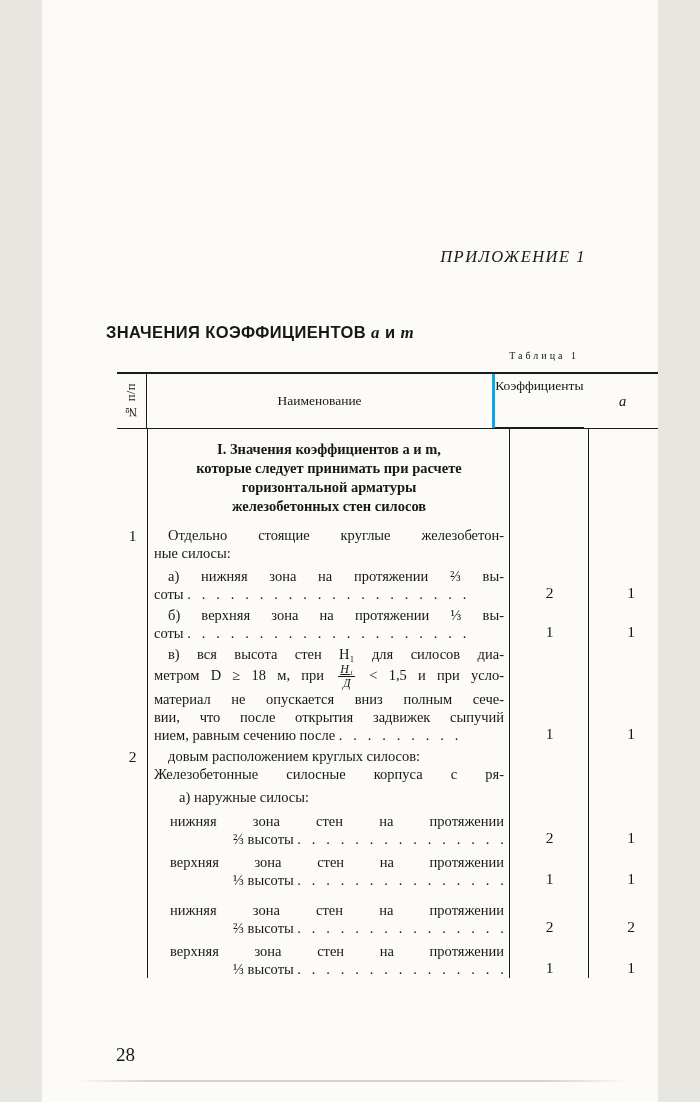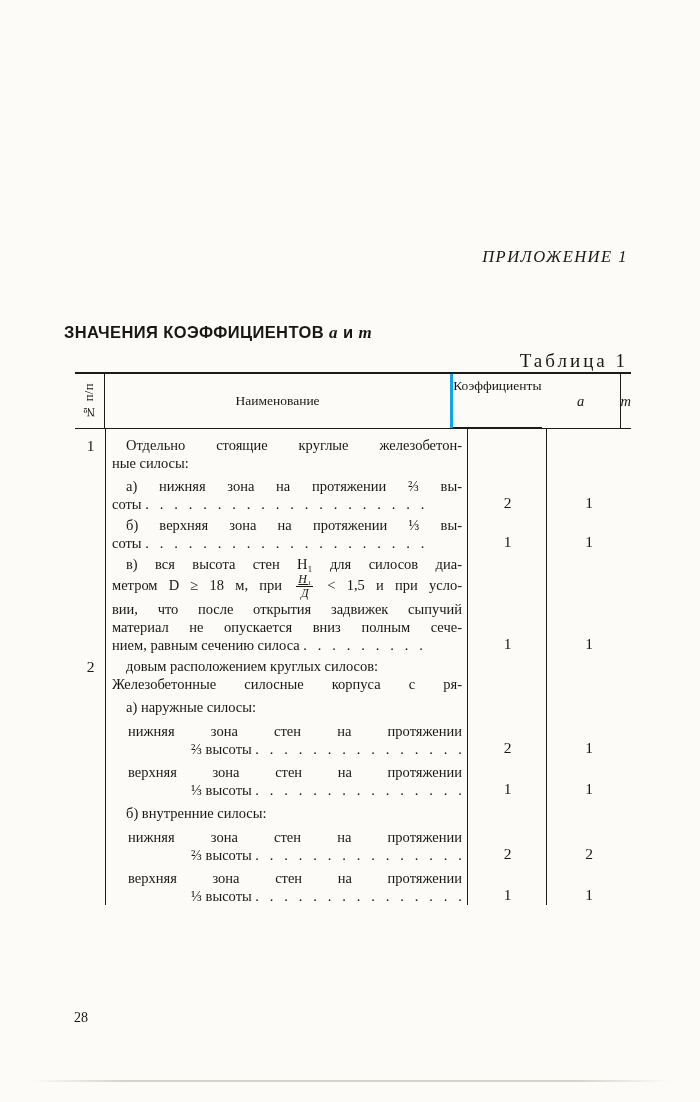--- a/index.html
+++ b/index.html
@@ -1,36 +1,36 @@
 <!DOCTYPE html>
 <html><head>
 <meta charset="utf-8">
 <style>
   html,body { margin:0; padding:0; background:#e8e6e0; }
   .sheet {
-    position:relative; width:700px; height:1102px; margin:0 auto;
+    position:relative; width:616px; height:1102px; margin:0 auto;
     background:#fcfbf7; color:#171717; overflow:hidden;
     font-family:"Liberation Serif","DejaVu Serif",serif;
   }
   .appendix {
     position:absolute; top:247px; right:72px;
     font-style:italic; font-size:16.5px; letter-spacing:1.5px;
   }
   .doc-title {
     position:absolute; top:323px; left:64px; width:556px; text-align:left;
     font-family:"Liberation Sans","DejaVu Sans",sans-serif;
     font-weight:700; font-size:16.5px; letter-spacing:.4px;
   }
   .doc-title i {
     font-family:"Liberation Serif","DejaVu Serif",serif;
     font-style:italic; font-weight:700; font-size:17px;
   }
   .table-label {
-    position:absolute; top:350px; right:72px;
-    font-size:19px; letter-spacing:3px;
+    position:absolute; top:350px; right:79px;
+    font-size:10px; letter-spacing:3px;
   }
   .ctable { position:absolute; top:372px; left:75px; width:556px; }
   .thead {
     display:flex; align-items:stretch; height:57px; box-sizing:border-box;
     border-top:2px solid #1b1b1b; border-bottom:1.5px solid #1b1b1b;
     font-size:13.5px;
   }
   .th-num { width:31px; box-sizing:border-box; border-right:1px solid #1b1b1b;
     display:flex; align-items:center; justify-content:center; }
   .vtext { writing-mode:vertical-rl; transform:rotate(180deg); font-size:12.5px; letter-spacing:.5px; }
@@ -58,34 +58,34 @@
   .line.j { white-space:normal; text-align:justify; text-align-last:justify; }
 
   .section { margin:4px 0 10px; }
   .section .line, .section .line.j {
     text-align:center; text-align-last:auto; font-weight:700; line-height:19px; font-size:14.5px;
   }
   .para { margin-bottom:5px; }
   .para .line:first-child { text-indent:14px; }
   .item { margin-bottom:3px; }
   .item .line:first-child { text-indent:14px; }
-  .subhead { margin:3px 0 6px; }
+  .subhead { margin:3px 0 6px;gap:11px; }
   .subhead .line { text-indent:14px; }
   .sub { margin-bottom:5px; }
   .sub .line:first-child { padding-left:16px; }
   .sub .line:nth-child(2) { text-indent:40px;text-align:right; }
 
   .frac {
     display:inline-flex; flex-direction:column; align-items:center; vertical-align:middle;
     font-size:12px; line-height:13px; margin:0 3px; font-style:italic;text-decoration:underline;
   }
   .fn { border-bottom:1px solid #171717; padding:0 2px; }
   .fd { padding:0 2px; }
 
-  .page-number { position:absolute; left:74px; top:1010px; font-size:14px; }
+  .page-number { position:absolute; left:74px; top:1044px; font-size:19px; }
   .scan-edge {
     position:absolute; left:30px; right:30px; top:1080px; height:2px;
     background:linear-gradient(to right, rgba(0,0,0,0), #d4d2ca 15%, #d4d2ca 85%, rgba(0,0,0,0));
   }
 </style>
 </head>
 <body>
 
 <div class="sheet">
 
@@ -114,20 +114,31 @@
           <div class="sub-m">m</div>
         </div>
       </div>
     </div>
 
     <div class="tbody">
       <div class="vline vl1"></div>
       <div class="vline vl2"></div>
       <div class="vline vl3"></div>
 
+      <div class="entry section">
+        <div class="c-num"></div>
+        <div class="c-name">
+            <div class="line j">I. Значения коэффициентов a и m,</div>
+            <div class="line j">которые следует принимать при расчете</div>
+            <div class="line j">горизонтальной арматуры</div>
+            <div class="line j">железобетонных стен силосов</div>
+          </div>
+        <div class="c-a"></div>
+        <div class="c-m"></div>
+      </div>
 
       <div class="entry para">
         <div class="c-num">1</div>
         <div class="c-name">
             <div class="line j">Отдельно стоящие круглые железобетон-</div>
             <div class="line">ные силосы:</div>
           </div>
         <div class="c-a"></div>
         <div class="c-m"></div>
       </div>
@@ -153,23 +164,23 @@
       </div>
 
       <div class="entry item">
         <div class="c-num"></div>
         <div class="c-name">
             <div class="line j">в) вся высота стен H₁ для силосов диа-</div>
             <div class="line j">метром D ≥ 18 м, при <span class="frac">
                 <span class="fn">H₁</span>
                 <span class="fd">Д</span>
               </span> &lt; 1,5 и при усло-</div>
+            <div class="line j">материал не опускается вниз полным сече-</div>
             <div class="line j">вии, что после открытия задвижек сыпучий</div>
-            <div class="line j">материал не опускается вниз полным сече-</div>
-            <div class="line">нием, равным сечению силоса .   .   .   .   .   .   .   .   .</div>
+            <div class="line">нием, равным сечению после .   .   .   .   .   .   .   .   .</div>
           </div>
         <div class="c-a">1</div>
         <div class="c-m">1</div>
       </div>
 
       <div class="entry para">
         <div class="c-num">2</div>
         <div class="c-name">
             <div class="line">довым расположением круглых силосов:</div>
             <div class="line j">Железобетонные силосные корпуса с ря-</div>
@@ -202,23 +213,20 @@
         <div class="c-name">
             <div class="line j">верхняя зона стен на протяжении</div>
             <div class="line">⅓ высоты .   .   .   .   .   .   .   .   .   .   .   .   .   .   .</div>
           </div>
         <div class="c-a">1</div>
         <div class="c-m">1</div>
       </div>
 
       <div class="entry subhead">
         <div class="c-num"></div>
-        <div class="c-name">
-            <div class="line">б) внутренние силосы:</div>
-          </div>
         <div class="c-a"></div>
         <div class="c-m"></div>
       </div>
 
       <div class="entry sub">
         <div class="c-num"></div>
         <div class="c-name">
             <div class="line j">нижняя зона стен на протяжении</div>
             <div class="line">⅔ высоты .   .   .   .   .   .   .   .   .   .   .   .   .   .   .</div>
           </div>

